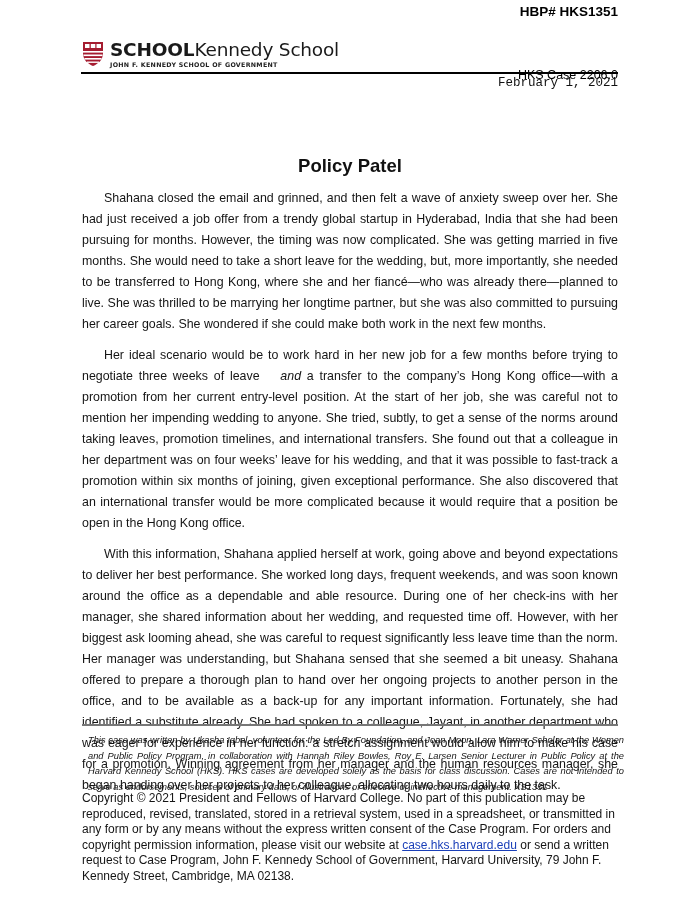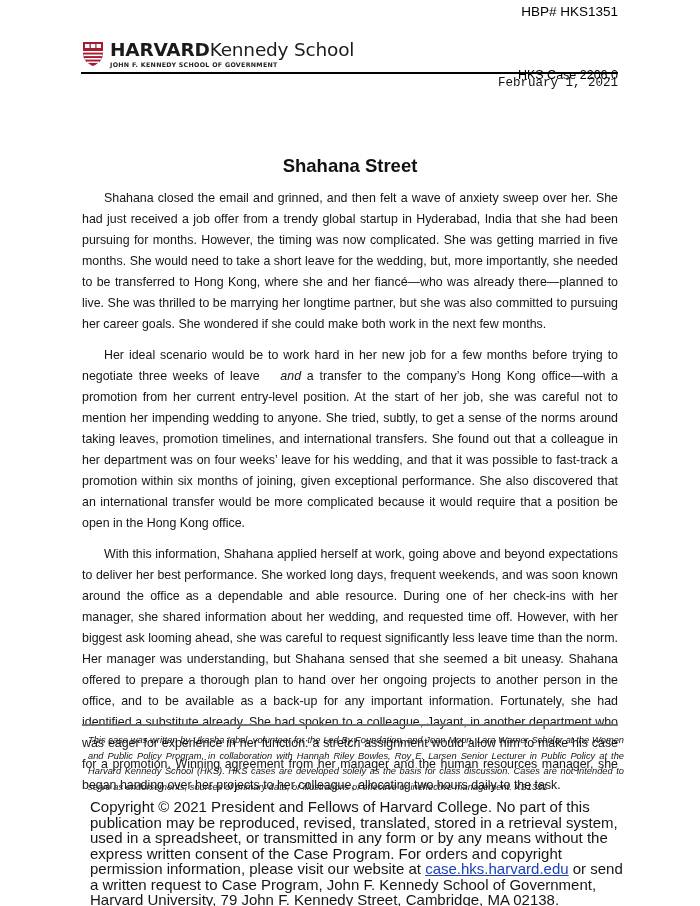--- a/index.html
+++ b/index.html
@@ -1,18 +1,18 @@
 <!DOCTYPE html>
 <html><head>
 <meta charset="utf-8">
 <style>
   html, body { margin: 0; padding: 0; background: #ffffff; }
   body { width: 700px; height: 906px; position: relative; overflow: hidden;
          font-family: "Liberation Sans", sans-serif; color: #111; }
-  .hbp { position: absolute; right: 82px; top: 4px; font-weight: normal; font-size: 13.5px;
+  .hbp { position: absolute; right: 82px; top: 4px; font-weight: bold; font-size: 13.5px;
          font-family: "Liberation Sans", sans-serif; color: #000; }
   .logo { position: absolute; left: 82px; top: 40px; height: 30px; display: flex; align-items: flex-start; }
   .shield { width: 22px; height: 26px; margin-right: 6px; margin-top: 1px; }
   .logo-text { display: flex; flex-direction: column; }
   .logo-main { font-size: 18.5px; line-height: 19px; color: #1a1a1a; letter-spacing: -0.2px;
                font-family: "DejaVu Sans", sans-serif; }
   .logo-main b { font-weight: bold; }
   .logo-sub { font-size: 6.3px; font-weight: bold; letter-spacing: 0.3px; color: #222; margin-top: 2px;
               font-family: "DejaVu Sans", sans-serif; }
   .case-no { position: absolute; right: 82px; top: 68px; font-size: 12.5px; color: #000000; }
@@ -20,51 +20,51 @@
   .date { position: absolute; right: 82px; top: 76px; font-size: 12.5px; color: #111; font-family: Liberation Mono, monospace; }
   .title { position: absolute; left: 0; width: 700px; top: 155px; text-align: center;
            font-weight: bold; font-size: 18.5px; color: #111; }
   .body { position: absolute; left: 82px; width: 536px; top: 188px; }
   .body p { margin: 0 0 10px 0; font-size: 12.4px; line-height: 21px; text-align: justify;
             text-indent: 22px; color: #151515; }
   .body p em { font-style: italic; margin-left: 15px; }
   .frule { position: absolute; left: 82px; width: 536px; top: 724px; height: 1.5px; background: #777; }
   .note { position: absolute; left: 82px; width: 536px; top: 727px; font-size: 9.3px; line-height: 15.5px;
           font-style: italic; text-align: justify; color: #151515; margin: 6px; }
-  .copy { position: absolute; left: 82px; width: 540px; top: 791px; font-size: 15px; line-height: 15.5px;
-          color: #151515; margin: 8px; }
+  .copy { position: absolute; left: 82px; width: 540px; top: 791px; font-size: 12px; line-height: 15.5px;
+          color: #151515; margin: 0; }
   .copy a { color: #1a3fb8; text-decoration: underline; }
 </style>
 </head>
 <body>
 
 <div class="hbp">HBP# HKS1351</div>
 
 <div class="logo">
   <svg class="shield" viewBox="0 0 22 26">
     <path d="M1 1 H21 V12 C21 19 16 23 11 25 C6 23 1 19 1 12 Z" fill="#a51c30"></path>
     <rect x="3" y="3" width="4.5" height="4" fill="#fff"></rect>
     <rect x="8.8" y="3" width="4.5" height="4" fill="#fff"></rect>
     <rect x="14.5" y="3" width="4.5" height="4" fill="#fff"></rect>
     <rect x="1" y="10" width="20" height="1.6" fill="#fff"></rect>
     <rect x="1.5" y="13.5" width="19" height="1.6" fill="#fff"></rect>
     <rect x="2.5" y="17" width="17" height="1.6" fill="#fff"></rect>
     <rect x="5" y="20.5" width="12" height="1.4" fill="#fff"></rect>
   </svg>
   <div class="logo-text">
-    <div class="logo-main"><b>HARVARD</b><span>Kennedy School</span></div>
+    <div class="logo-main"><b>SCHOOL</b><span>Kennedy School</span></div>
     <div class="logo-sub">JOHN F. KENNEDY SCHOOL OF GOVERNMENT</div>
   </div>
 </div>
 
 <div class="case-no">HKS Case 2206.0</div>
 <div class="rule"></div>
 <div class="date">February 1, 2021</div>
 
-<div class="title">Shahana Street</div>
+<div class="title">Policy Patel</div>
 
 <div class="body">
   <p>Shahana closed the email and grinned, and then felt a wave of anxiety sweep over her. She had just received a job offer from a trendy global startup in Hyderabad, India that she had been pursuing for months. However, the timing was now complicated. She was getting married in five months. She would need to take a short leave for the wedding, but, more importantly, she needed to be transferred to Hong Kong, where she and her fiancé—who was already there—planned to live. She was thrilled to be marrying her longtime partner, but she was also committed to pursuing her career goals. She wondered if she could make both work in the next few months.</p>
   <p><span>Her ideal scenario would be to work hard in her new job for a few months before trying to negotiate three weeks of leave </span><em>and</em><span> a transfer to the company’s Hong Kong office—with a promotion from her current entry-level position. At the start of her job, she was careful not to mention her impending wedding to anyone. She tried, subtly, to get a sense of the norms around taking leaves, promotion timelines, and international transfers. She found out that a colleague in her department was on four weeks’ leave for his wedding, and that it was possible to fast-track a promotion within six months of joining, given exceptional performance. She also discovered that an international transfer would be more complicated because it would require that a position be open in the Hong Kong office.</span></p>
   <p>With this information, Shahana applied herself at work, going above and beyond expectations to deliver her best performance. She worked long days, frequent weekends, and was soon known around the office as a dependable and able resource. During one of her check-ins with her manager, she shared information about her wedding, and requested time off. However, with her biggest ask looming ahead, she was careful to request significantly less leave time than the norm. Her manager was understanding, but Shahana sensed that she seemed a bit uneasy. Shahana offered to prepare a thorough plan to hand over her ongoing projects to another person in the office, and to be available as a back-up for any important information. Fortunately, she had identified a substitute already. She had spoken to a colleague, Jayant, in another department who was eager for experience in her function: a stretch assignment would allow him to make his case for a promotion. Winning agreement from her manager and the human resources manager, she began handing over her projects to her colleague, allocating two hours daily to the task.</p>
 </div>
 
 <div class="frule"></div>
 <p class="note">This case was written by Ukasha Iqbal, volunteer for the Led By Foundation, and Joan Moon, Lara Warner Scholar at the Women and Public Policy Program, in collaboration with Hannah Riley Bowles, Roy E. Larsen Senior Lecturer in Public Policy at the Harvard Kennedy School (HKS). HKS cases are developed solely as the basis for class discussion. Cases are not intended to serve as endorsements, sources of primary data, or illustrations of effective or ineffective management. KS1351</p>
 <p class="copy"><span>Copyright © 2021 President and Fellows of Harvard College. No part of this publication may be reproduced, revised, translated, stored in a retrieval system, used in a spreadsheet, or transmitted in any form or by any means without the express written consent of the Case Program. For orders and copyright permission information, please visit our website at </span><a>case.hks.harvard.edu</a><span> or send a written request to Case Program, John F. Kennedy School of Government, Harvard University, 79 John F. Kennedy Street, Cambridge, MA  02138.</span></p>

